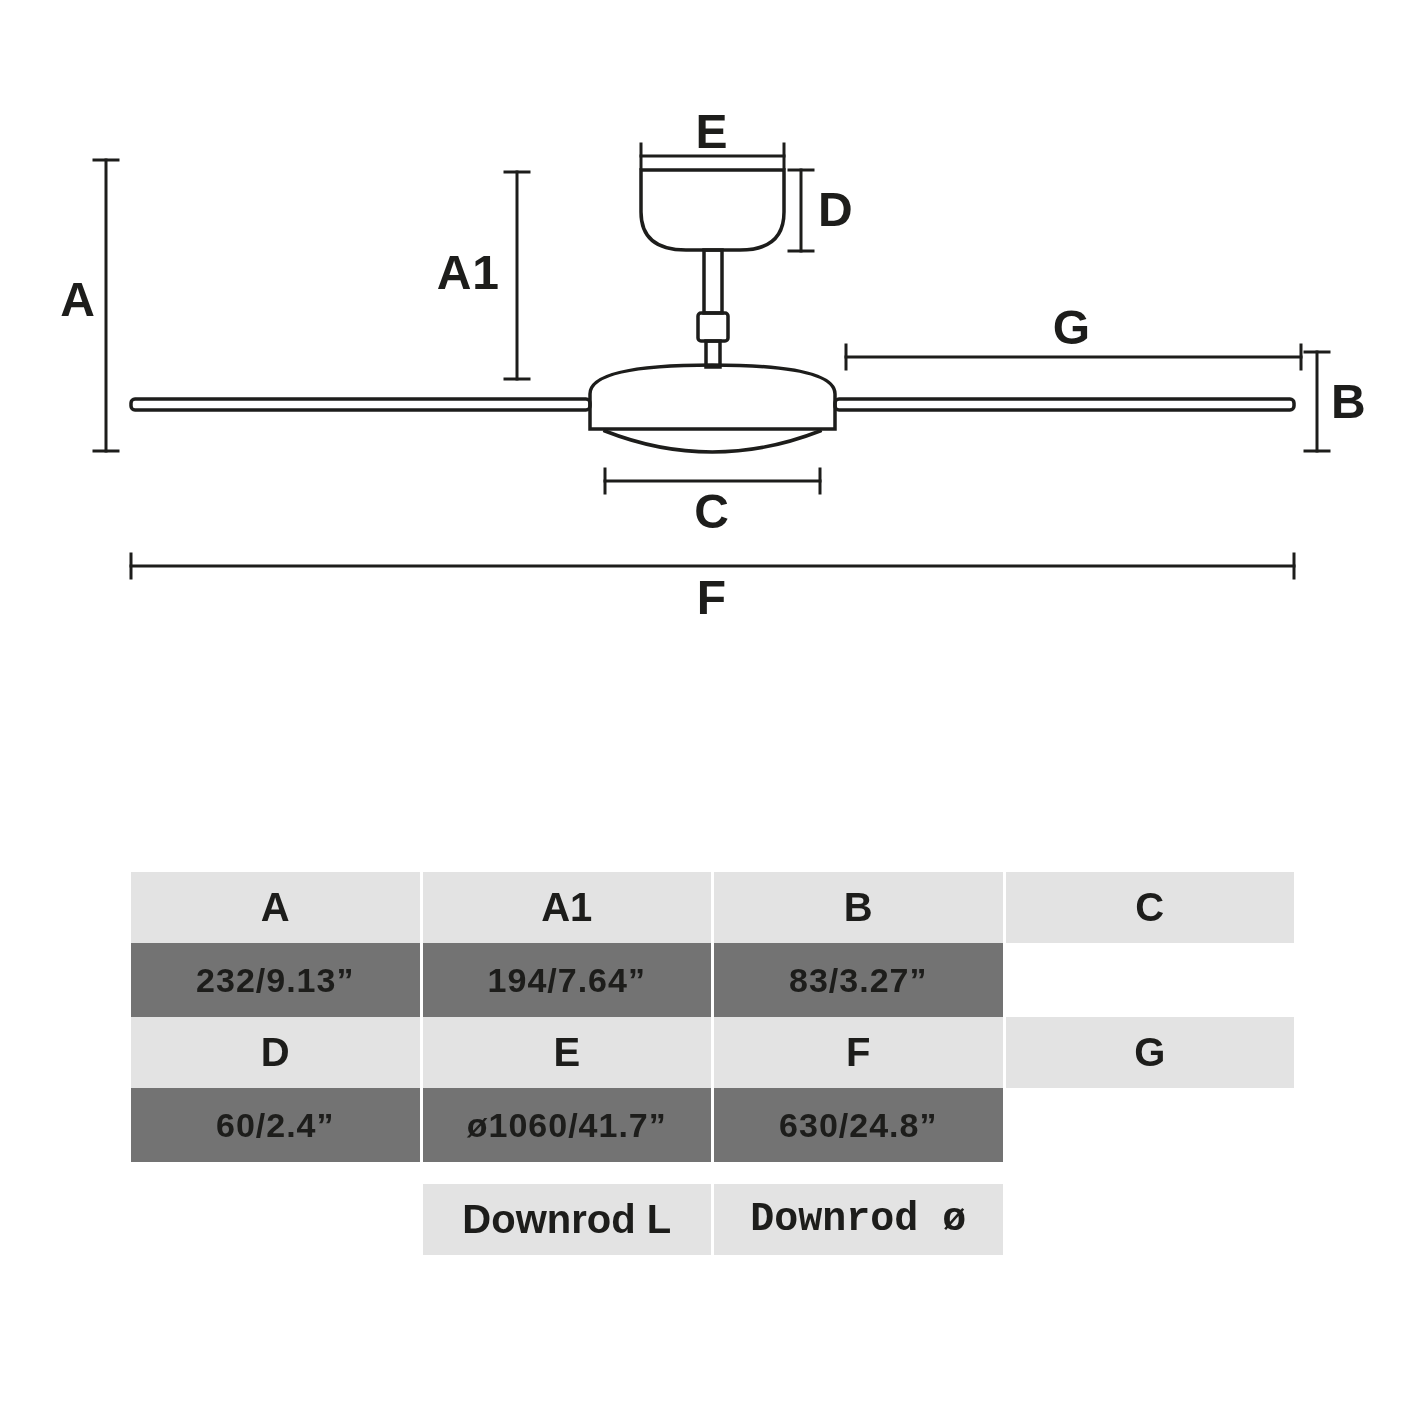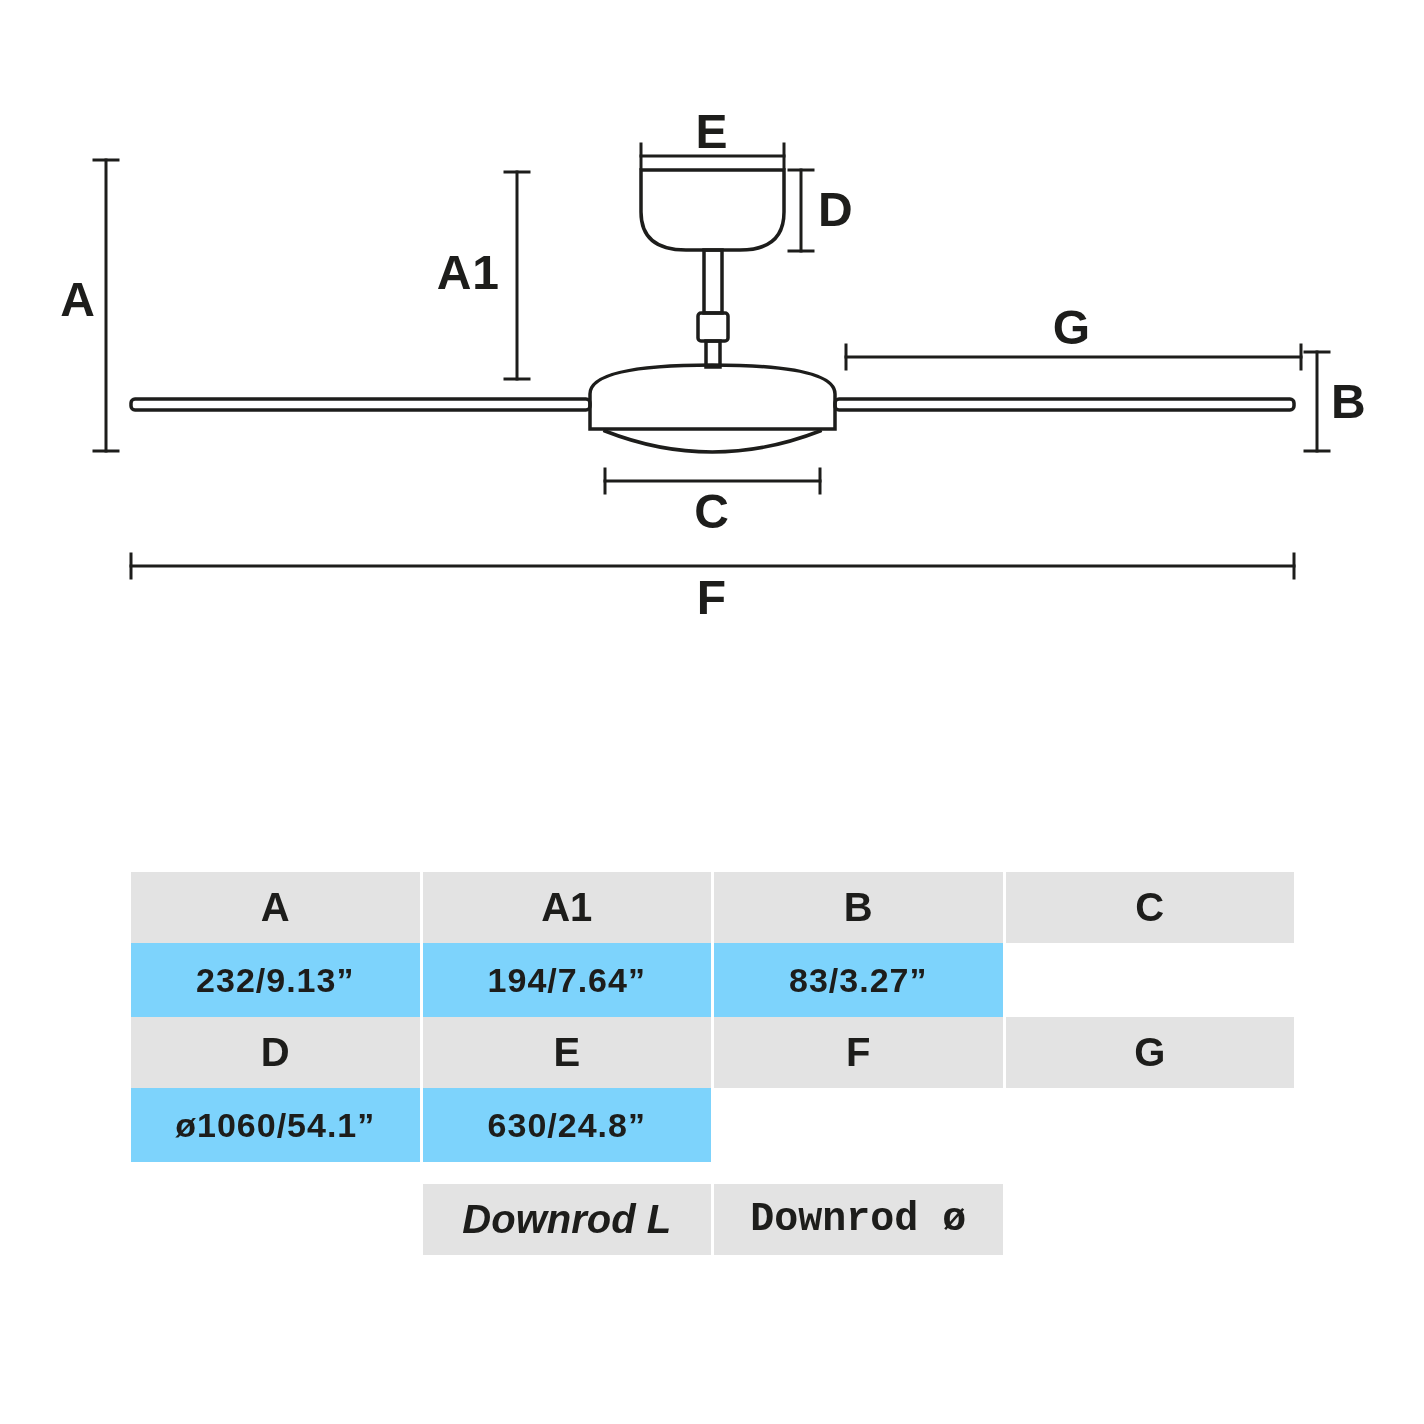--- a/index.html
+++ b/index.html
@@ -41,34 +41,34 @@
     background: #e3e3e3;
     height: 71px;
     display: flex;
     align-items: center;
     justify-content: center;
     font-size: 40px;
     font-weight: bold;
     color: #1d1d1b;
   }
   .val {
-    background: #7dd3fc;
+    background: #737373;
     height: 74px;
     display: flex;
     align-items: center;
     justify-content: center;
     font-size: 34px;
     font-weight: bold;
     color: #1d1d1b;
     letter-spacing: 1px;
   }
   .downrod-gap {
     height: 22px;
   }
-  .col2 { grid-column: 2; font-style: italic; }
+  .col2 { grid-column: 2; }
   .col3 { grid-column: 3; font-family: Liberation Mono, monospace; }
 </style>
 </head>
 <body>
 
 <svg class="diagram" width="1424" height="700" viewBox="0 0 1424 700" xmlns="http://www.w3.org/2000/svg">
 
   <g stroke="#1d1d1b" stroke-width="3.5" fill="none" stroke-linecap="square">
     <path d="M641,170 L784,170 L784,212 Q784,250 740,250 L686,250 Q641,250 641,212 Z"></path>
     <rect x="704" y="250" width="18" height="63"></rect>
@@ -149,21 +149,22 @@
   </div>
 
   <div class="grid-row">
     <div class="hdr">D</div>
     <div class="hdr">E</div>
     <div class="hdr">F</div>
     <div class="hdr">G</div>
   </div>
 
   <div class="grid-row">
-    <div class="val">ø1060/54.1”</div>
+    <div class="val">60/2.4”</div>
+    <div class="val">ø1060/41.7”</div>
     <div class="val">630/24.8”</div>
   </div>
 
   <div class="downrod-gap"></div>
 
   <div class="grid-row">
     <div class="hdr col2">Downrod L</div>
     <div class="hdr col3">Downrod ø</div>
   </div>
 

